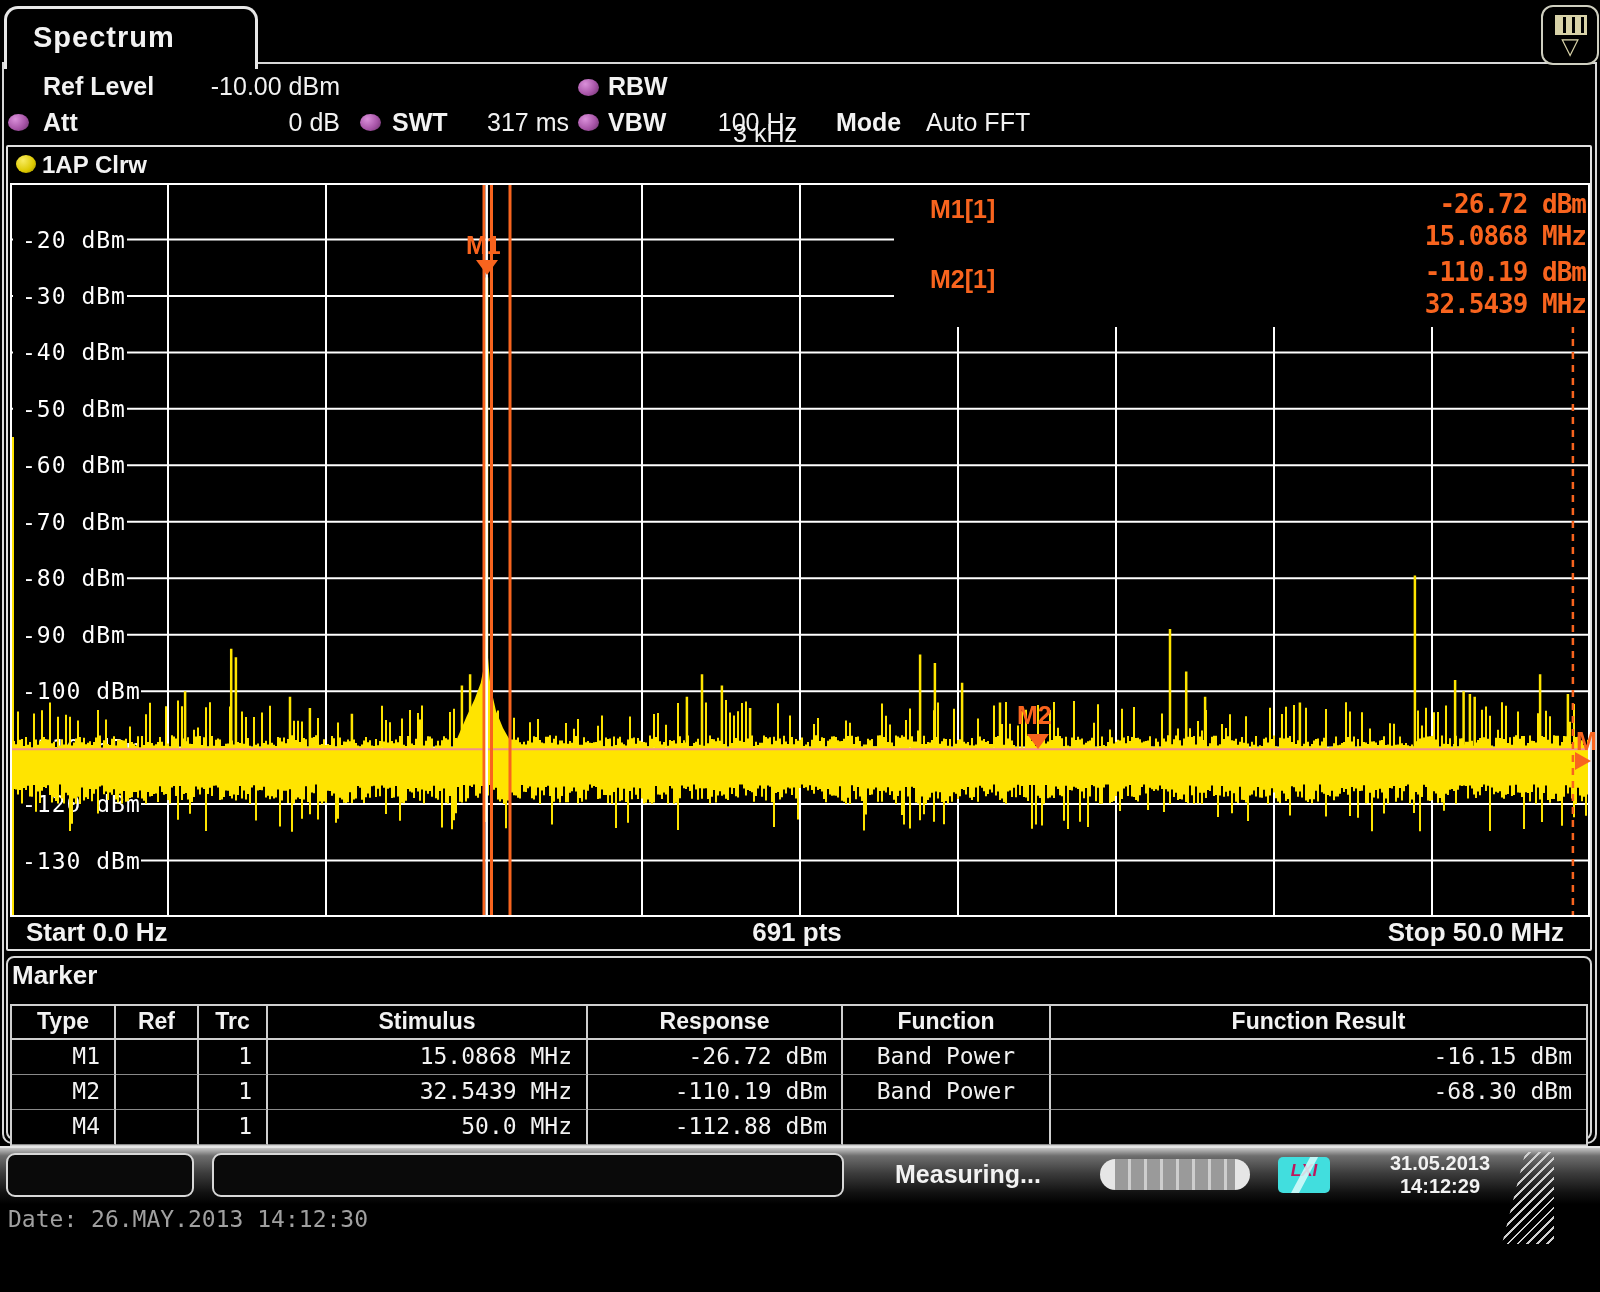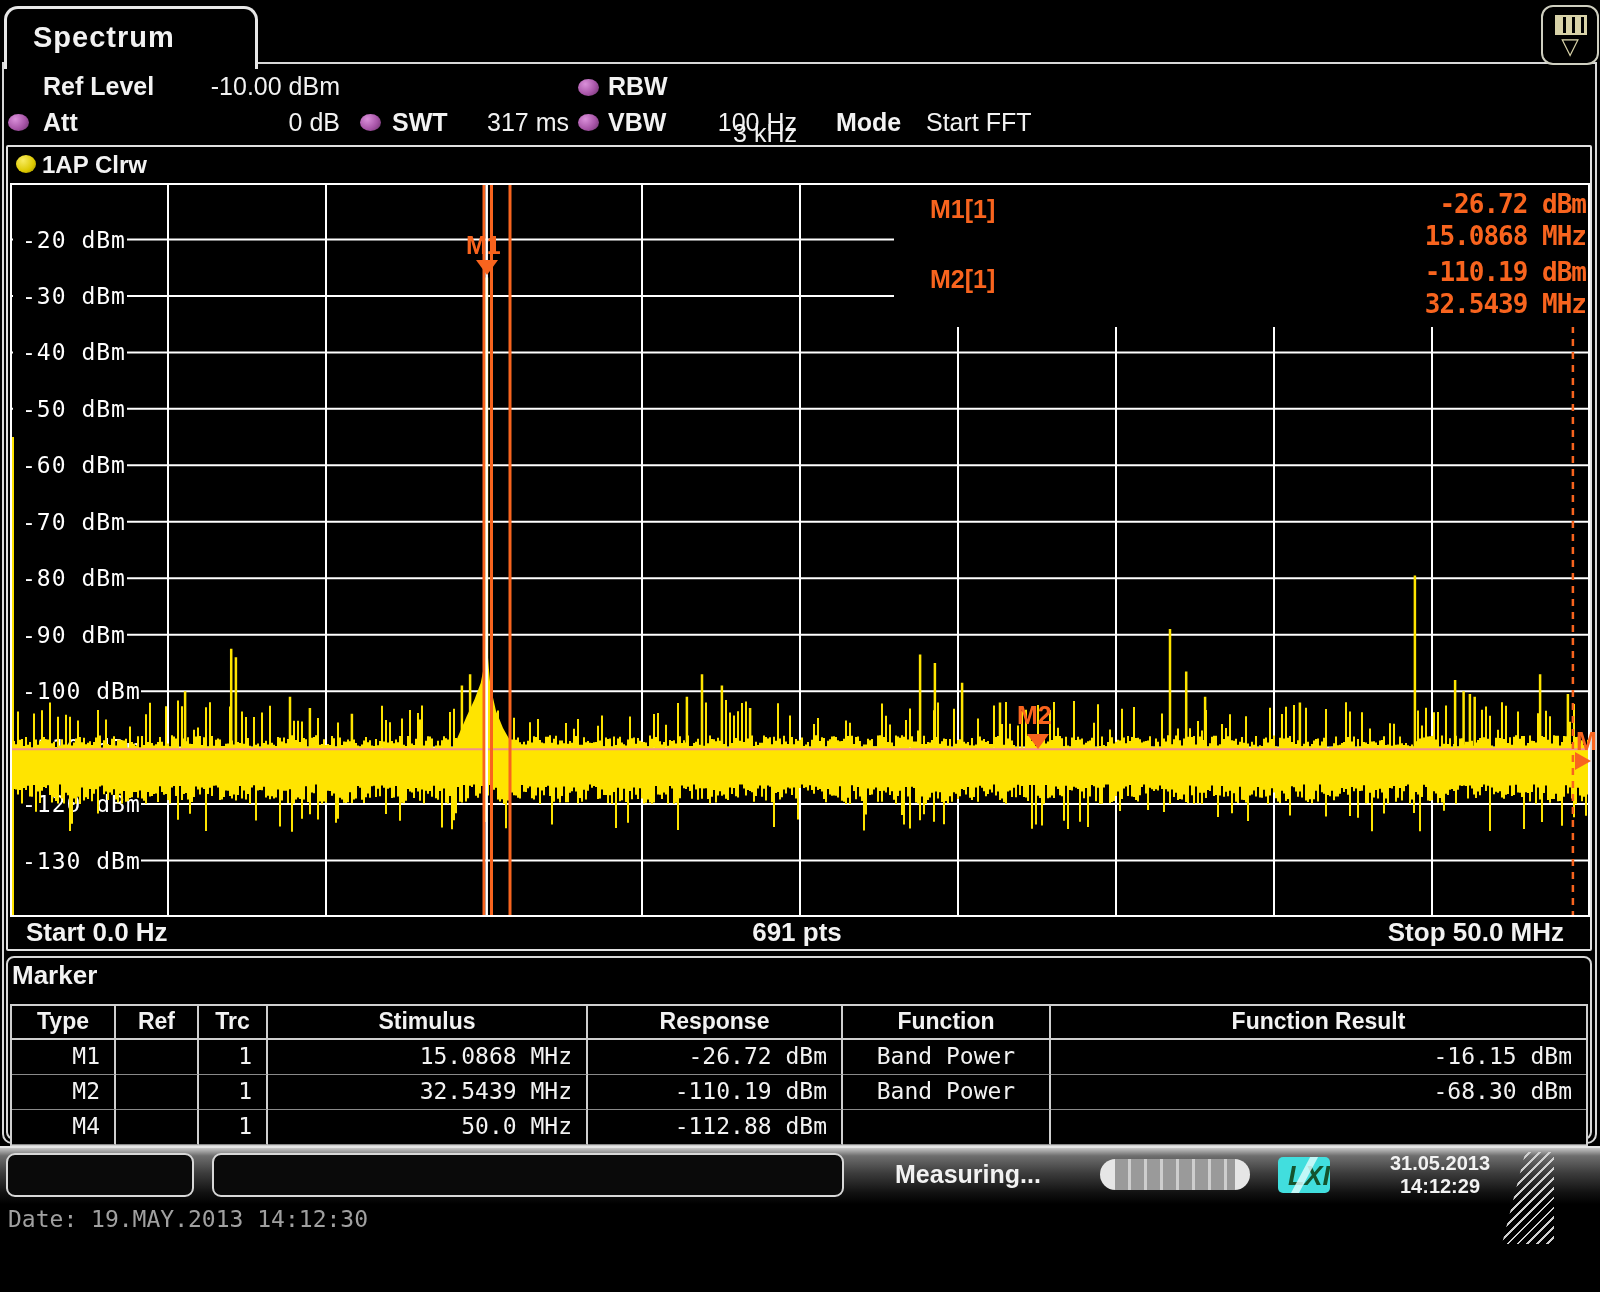--- a/index.html
+++ b/index.html
@@ -60,22 +60,22 @@
   
   #status{left:0;top:1146px;width:1600px;height:56px;border-top:2px solid #e6e6e6;
           background:linear-gradient(180deg,#c6c6c6 0,#6e6e6e 14%,#3c3c3c 45%,#111 80%,#000 100%);}
   .sbox{position:absolute;border:2px solid #d8d8d8;border-radius:9px;background:#0a0a0a;height:40px;top:5px;}
   #measuring{position:absolute;left:895px;top:12px;font-size:25px;font-weight:bold;}
   #progress{position:absolute;left:1100px;top:11px;width:150px;height:31px;border-radius:16px;background:#e6e6e6;overflow:hidden;}
   #progress .mid{position:absolute;left:15px;right:15px;top:0;bottom:0;background:
      repeating-linear-gradient(90deg,#9a9a9a 0 13px,#cecece 13px 16px);}
   #lxi{position:absolute;left:1278px;top:9px;width:52px;height:36px;border-radius:5px;background:#41dede;
        overflow:hidden;}
-  #lxi span{position:absolute;width:100%;text-align:right;top:4px;font-size:27px;font-weight:bold;
-            font-style:italic;color:#14532d;}
+  #lxi span{position:absolute;width:100%;text-align:center;top:4px;font-size:17px;font-weight:bold;
+            font-style:italic;color:#be185d;}
   #lxi::after{content:"";position:absolute;left:22px;top:-6px;width:7px;height:52px;background:#d9fbfb;
               transform:rotate(28deg);opacity:.85;}
   #datetime{position:absolute;left:1360px;top:4px;width:160px;text-align:center;font-size:20px;
             font-weight:bold;line-height:23px;}
   #grip{position:absolute;left:1502px;top:1152px;width:52px;height:92px;
         background:repeating-linear-gradient(135deg,transparent 0 5px,#cfcfcf 5px 7px);
         clip-path:polygon(45% 0,100% 0,100% 100%,0 100%);}
   
   #footer-date{left:8px;top:1206px;font-size:23px;color:#a0a0a0;font-family:"DejaVu Sans Mono",monospace;white-space:nowrap;}
 </style>
@@ -104,21 +104,21 @@
   <div class="abs dot" style="left:8px;top:114px;"></div>
   <div class="abs hlabel" style="left:43px;top:108px;">Att</div>
   <div class="abs hvalue" style="left:185px;top:108px;width:155px;text-align:right;">0 dB</div>
   <div class="abs dot" style="left:360px;top:114px;"></div>
   <div class="abs hlabel" style="left:392px;top:108px;">SWT</div>
   <div class="abs hvalue" style="left:462px;top:108px;width:107px;text-align:right;">317 ms</div>
   <div class="abs dot" style="left:578px;top:114px;"></div>
   <div class="abs hlabel" style="left:608px;top:108px;">VBW</div>
   <div class="abs hvalue" style="left:690px;top:108px;width:107px;text-align:right;">100 Hz</div>
   <div class="abs hlabel" style="left:836px;top:108px;">Mode</div>
-  <div class="abs hvalue" style="left:926px;top:108px;">Start FFT</div>
+  <div class="abs hvalue" style="left:926px;top:108px;">Auto FFT</div>
 
   <div class="abs" id="graph-panel">
     <div id="trace-row">
       <div class="ydot"></div>
       <div class="txt">1AP Clrw</div>
     </div>
 
     <div id="grid">
       <svg id="grid-svg" width="1580" height="734">
           <line x1="158.0" y1="0" x2="158.0" y2="734" stroke="#ffffff" stroke-width="2"></line>
@@ -249,14 +249,14 @@
     <div id="lxi">
         <span>LXI</span>
       </div>
     <div id="datetime">
       <div>31.05.2013</div>
       <div>14:12:29</div>
     </div>
   </div>
   <div class="abs" id="grip"></div>
 
-  <div class="abs" id="footer-date">Date: 19.MAY.2013  14:12:30</div>
+  <div class="abs" id="footer-date">Date: 26.MAY.2013  14:12:30</div>
 </div>
 
 </body></html>

